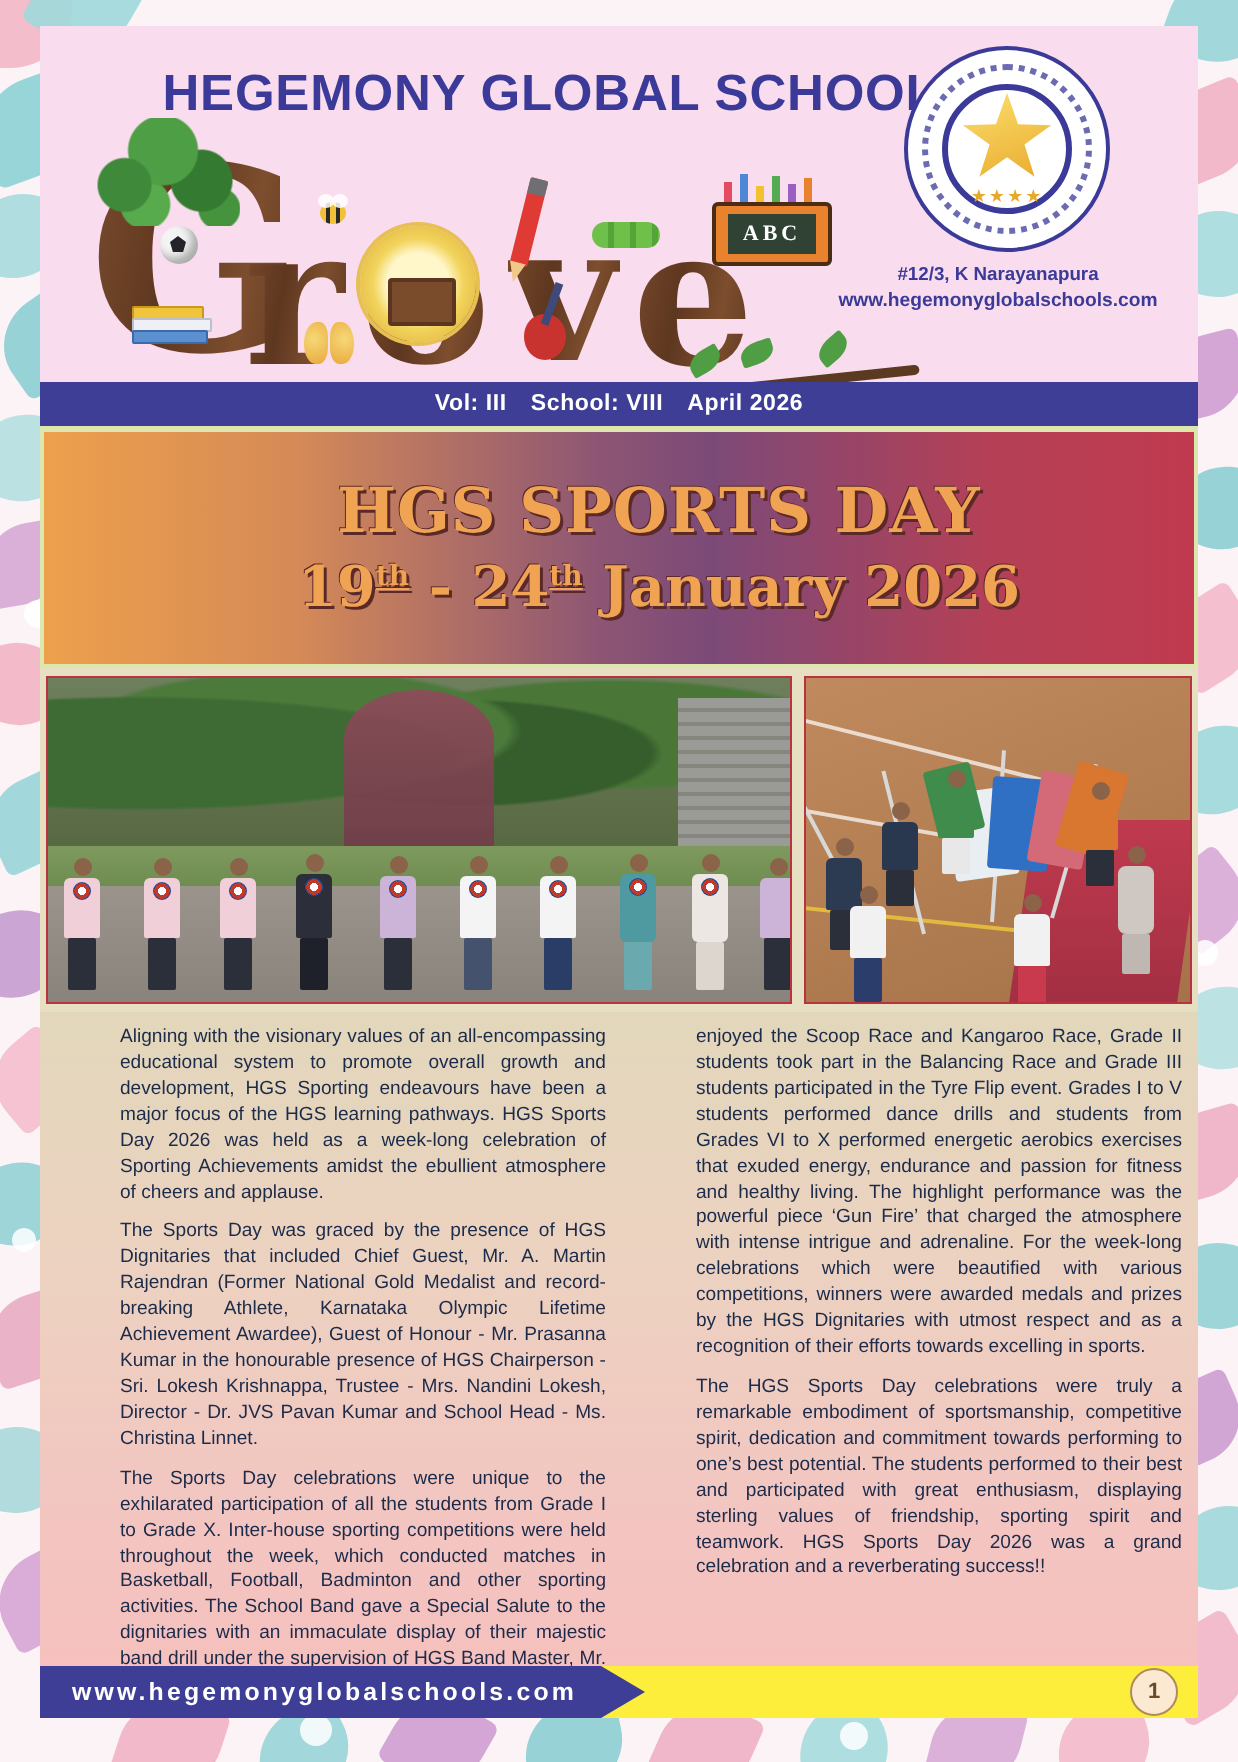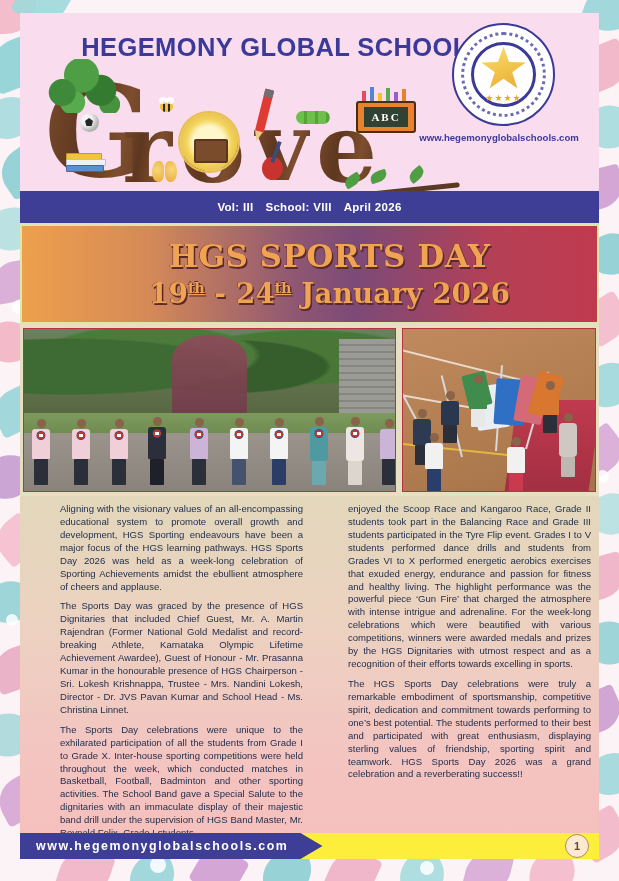--- a/index.html
+++ b/index.html
@@ -249,33 +249,33 @@
   }
   .address {
     position: absolute; right: 10px; top: 118px;
     width: 180px; text-align: center;
     color: #3b3a98; font-size: 9.4px; font-weight: bold; line-height: 1.38;
   }
   .address .web { font-size: 9.6px; }
 
   
   .volbar {
-    height: 32px; background: #3f3e96;
+    height: 22px; background: #3f3e96;
     display: flex; align-items: center; justify-content: center;
     color: #ffffff; font-size: 11.5px; font-weight: bold; letter-spacing: .3px;
   }
   .volbar span { margin: 0 6px; }
 
   
   .banner-wrap {
     padding: 3px 2px 2px 2px;
     background: #dde6ac;
   }
   .banner {
-    height: 96px;
+    height: 116px;
     background: linear-gradient(90deg,#eda04c 0%, #d58a57 22%, #8e5673 48%, #7c4a78 58%, #b44056 82%, #c03a4e 100%);
     display: flex; flex-direction: column;
     align-items: center; justify-content: center;
     gap: 3px;
     padding-left: 40px;
   }
   .banner-title {
     font-family: "DejaVu Serif", serif;
     font-weight: bold;
     font-size: 31px;
@@ -512,20 +512,21 @@
       </div>
 
       <div class="logo">
         <div class="wreath"></div>
         <div class="ring2"></div>
         <div class="star"></div>
         <div class="ministars">★★★★</div>
       </div>
 
       <div class="address">
+        <div>#12/3, K Narayanapura</div>
         <div class="web">www.hegemonyglobalschools.com</div>
       </div>
     </div>
 
     <div class="volbar">
       <span>Vol: III</span>
       <span>School: VIII</span>
       <span>April 2026</span>
     </div>
 

